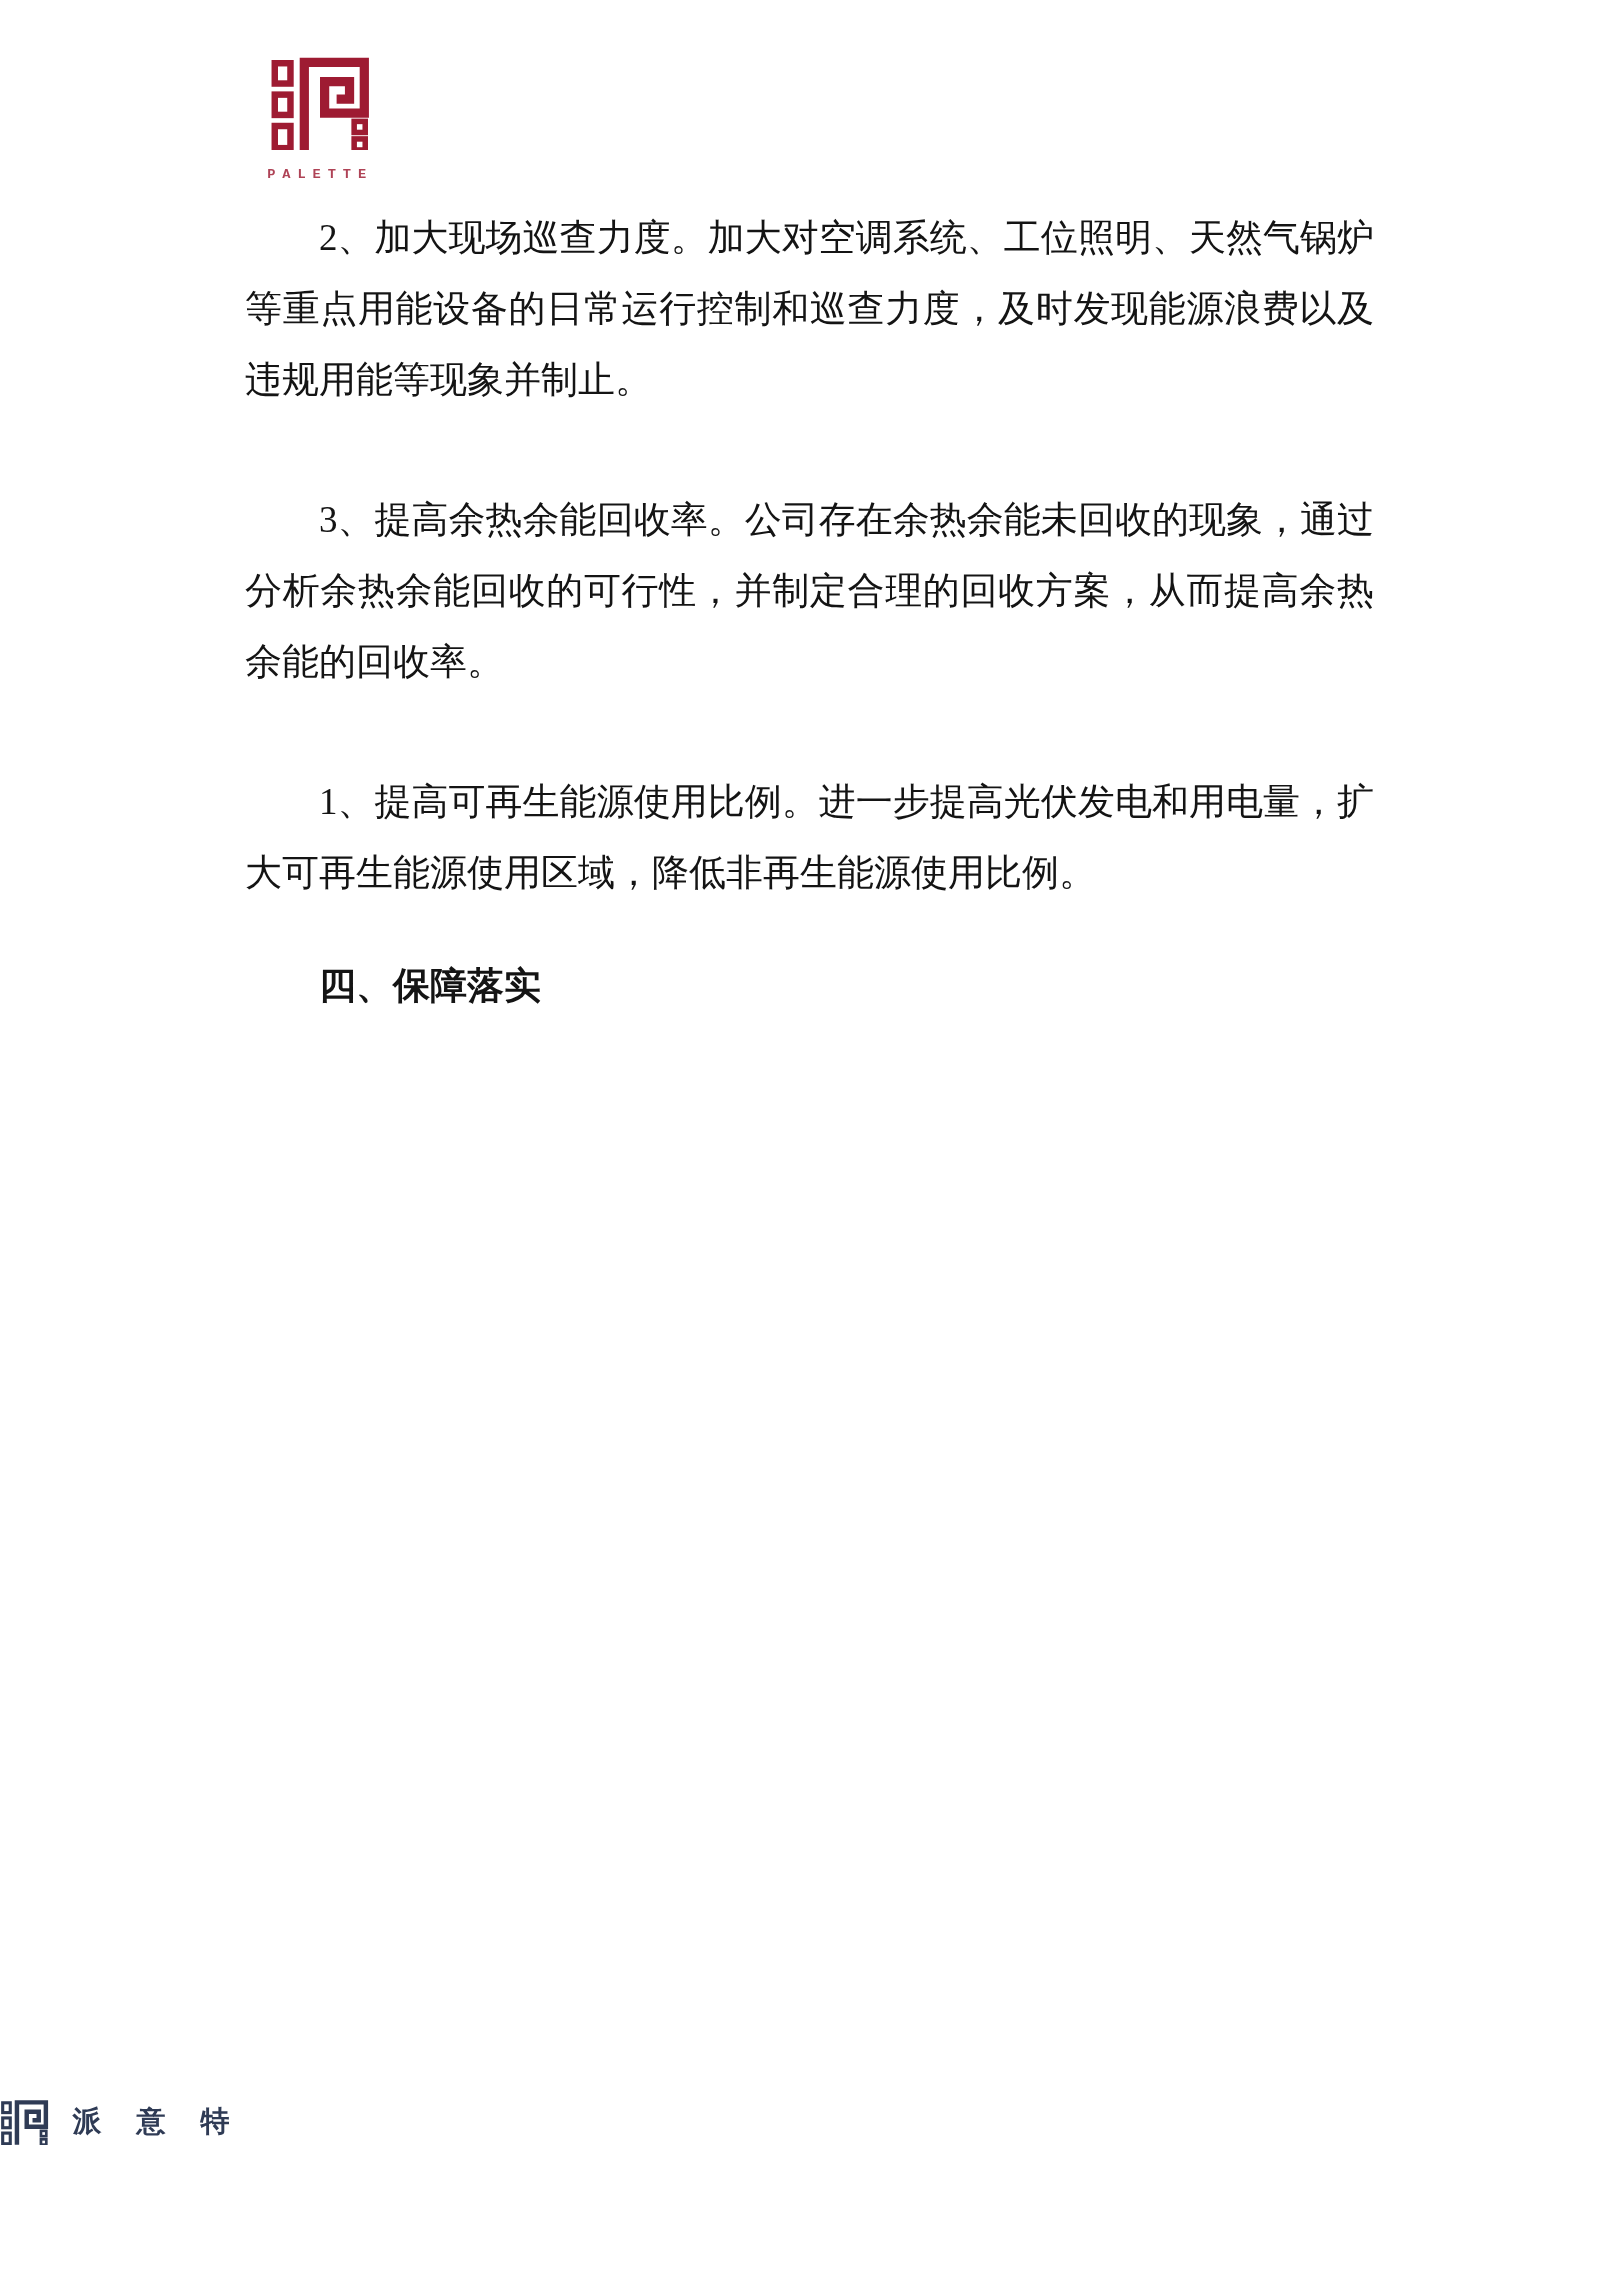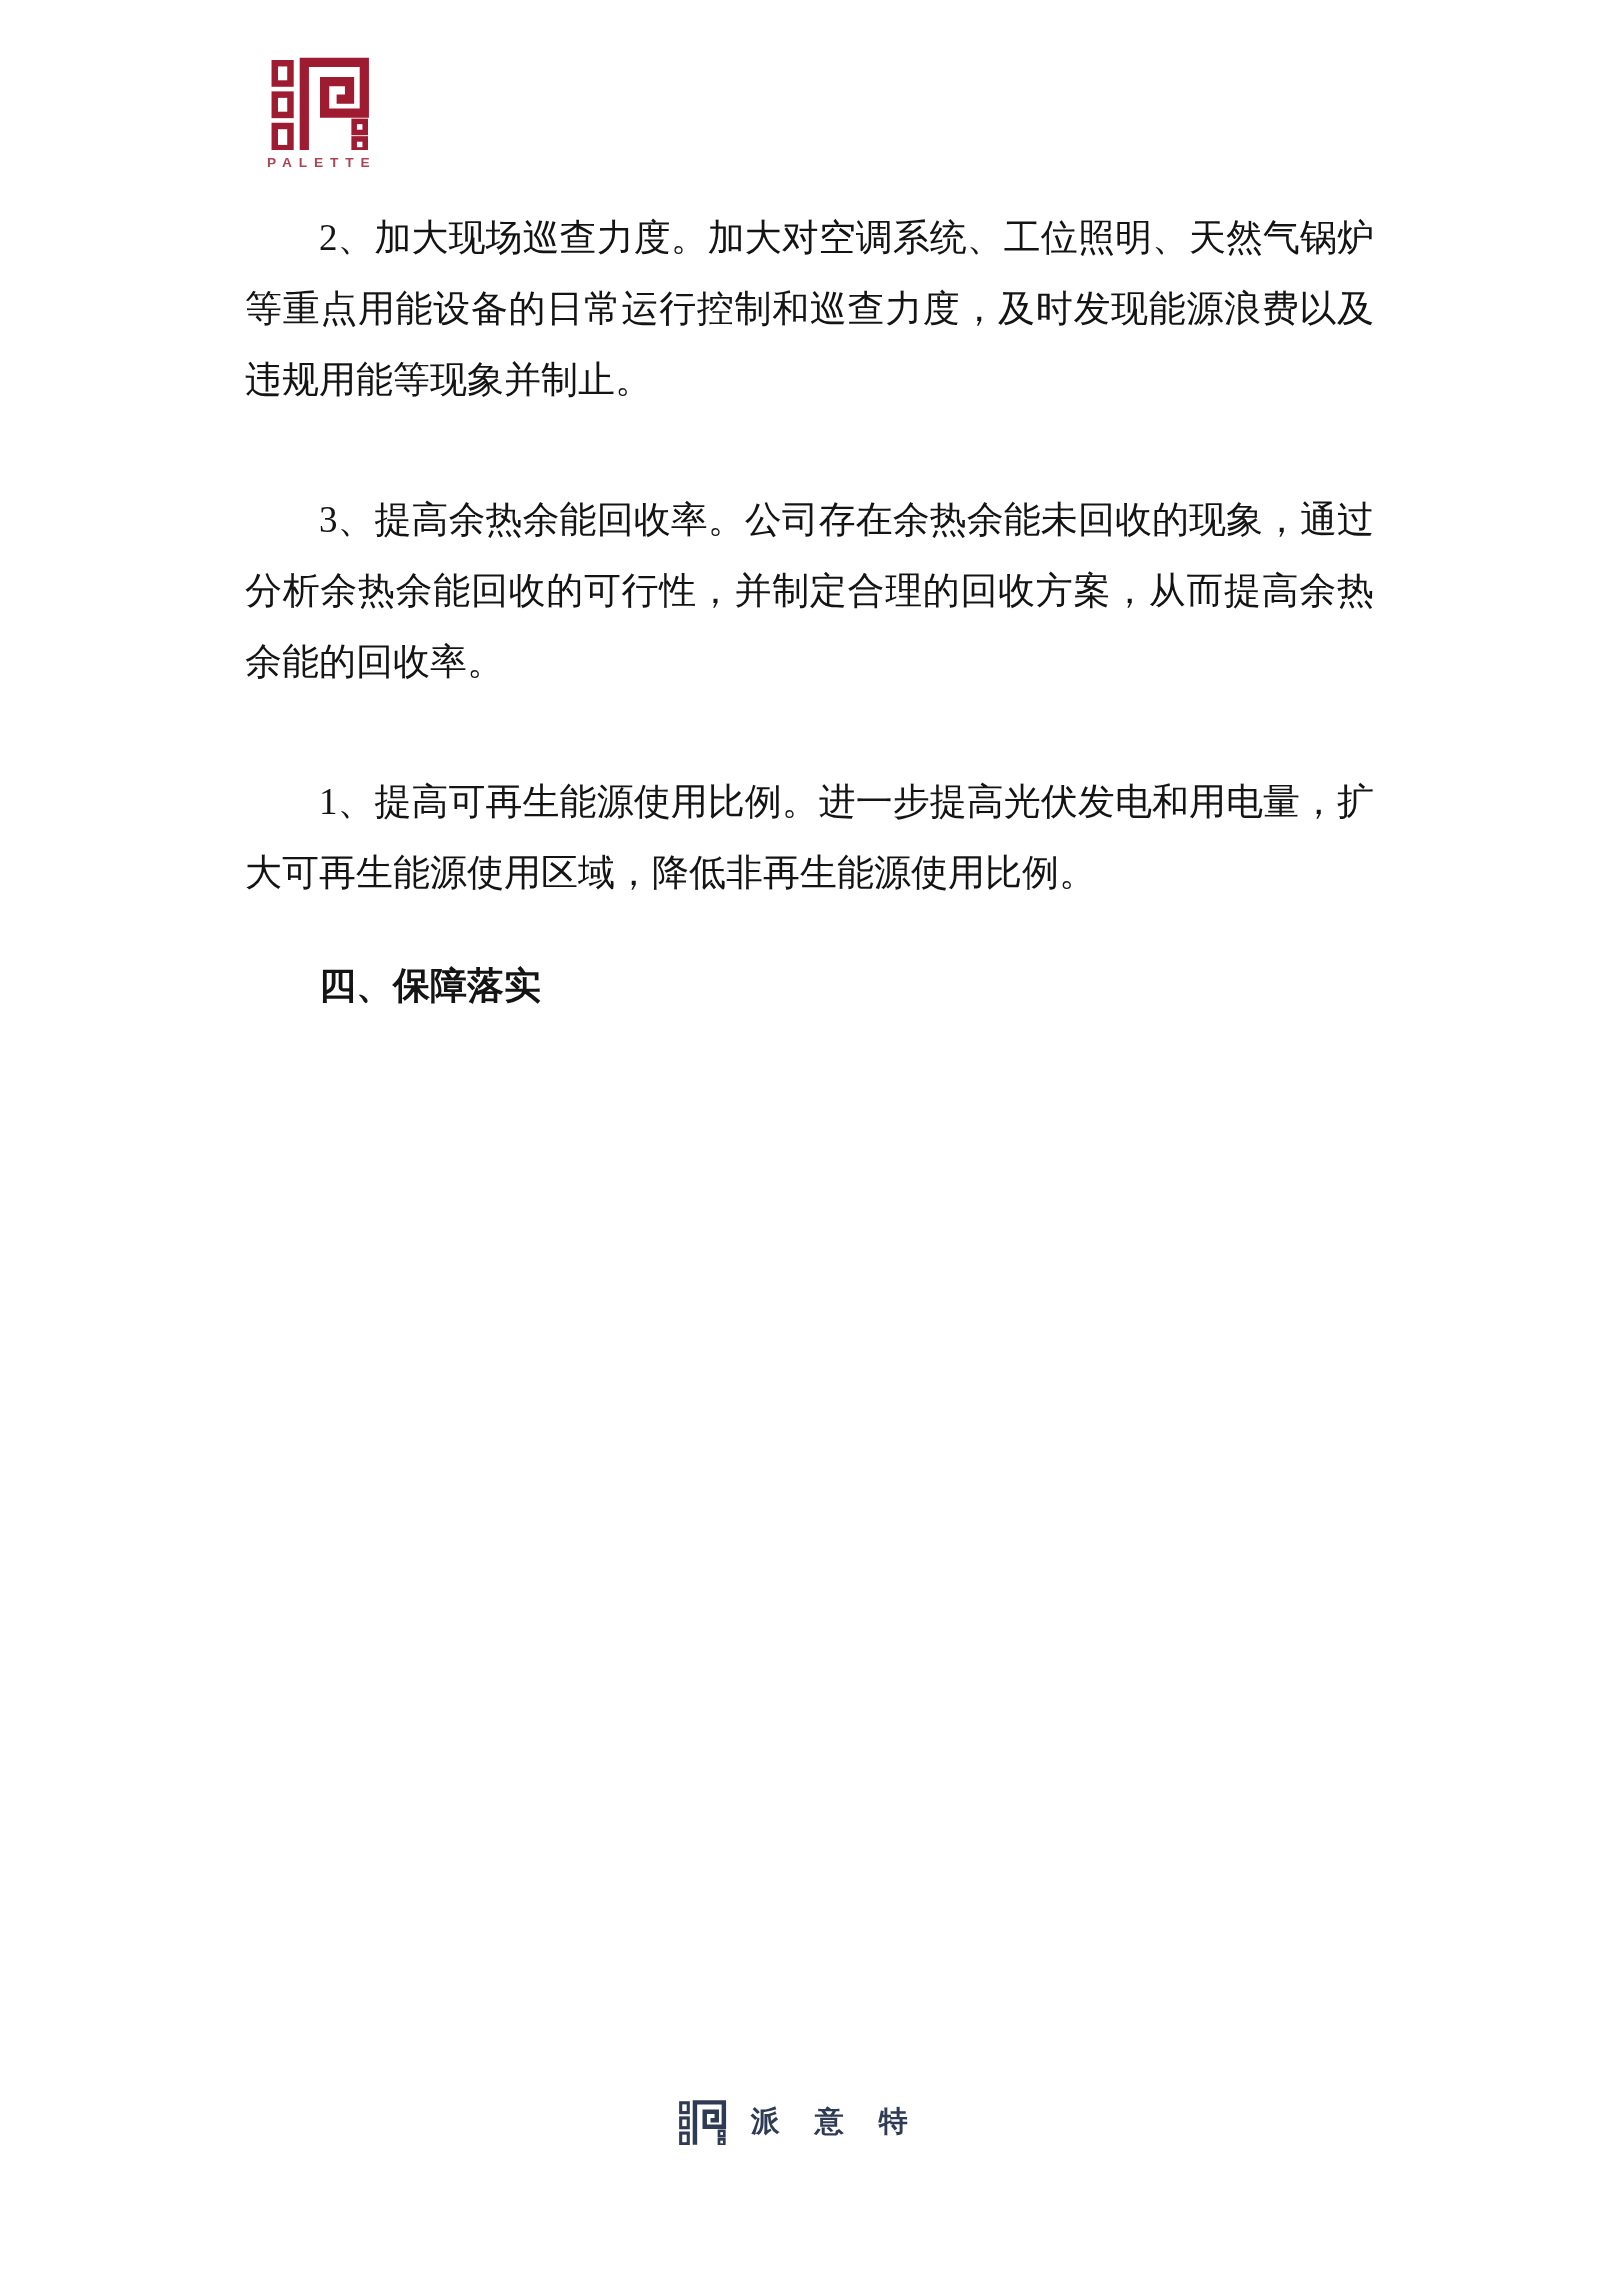--- a/index.html
+++ b/index.html
@@ -19,27 +19,28 @@
     position: absolute;
     left: 267px;
     top: 54px;
     width: 106px;
     text-align: center;
     color: #9e1b32;           
   }
   .header-brand .mark { width: 102px; height: 96px; display: block; margin: 0 auto; }
   .brand-word {
     display: block;
-    margin-top: 5px;
-    font-family: Liberation Sans, sans-serif;
+    margin-top: 17px;
+    font-family: Liberation Mono, monospace;
     font-weight: 700;
     font-size: 13.7px;
     letter-spacing: 6.9px;
     opacity: 0.82;
     white-space: nowrap;
+    text-align: right;
   }
 
   
   .doc {
     position: absolute;
     left: 245px;
     top: 202px;
     width: 1129px;
   }
   .doc p, .doc h2 {
@@ -58,21 +59,20 @@
   }
   .doc p.closing { line-height: 71px; margin-bottom: 0; }
 
   
   .footer-brand {
     position: absolute;
     left: 0;
     right: 0;
     top: 2098px;
     display: flex;
-    justify-content: center;
     align-items: center;
     gap: 15.7px;
     color: #2f3b55;           
   }
   .footer-brand .mark { width: 49px; height: 47px; display: block; }
   .footer-word {
     font-family: "Liberation Sans", sans-serif;
     font-weight: 700;
     font-size: 29px;
     letter-spacing: 35px;

